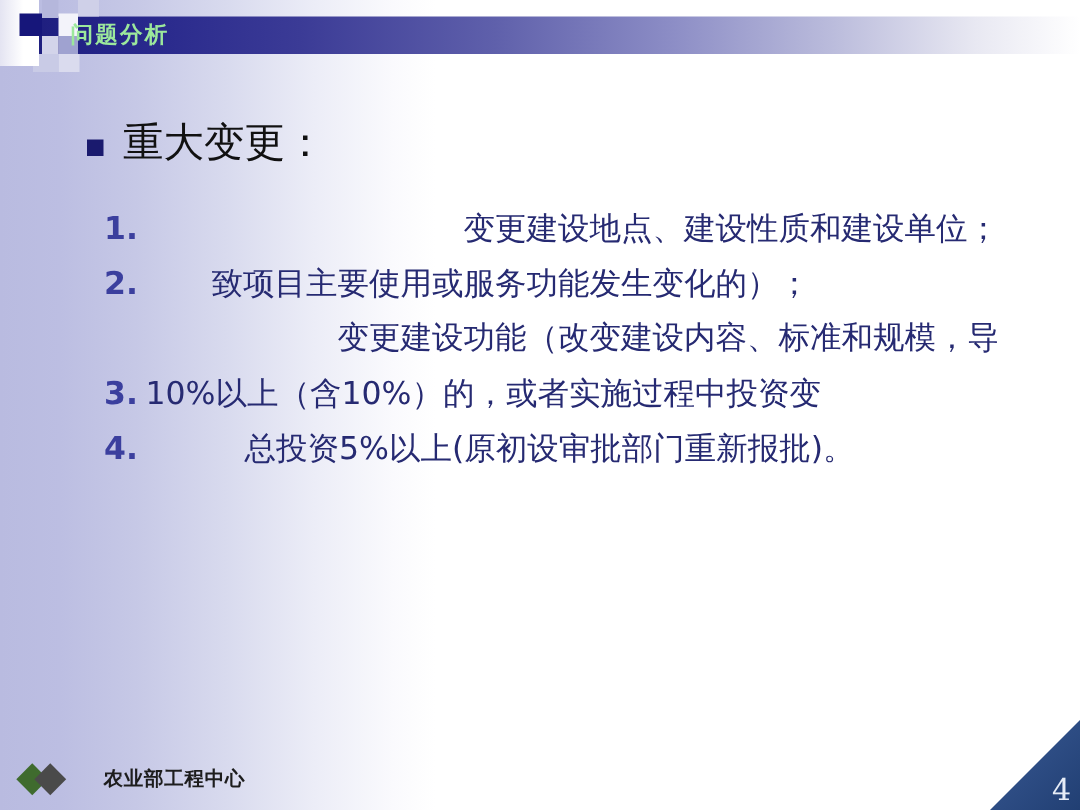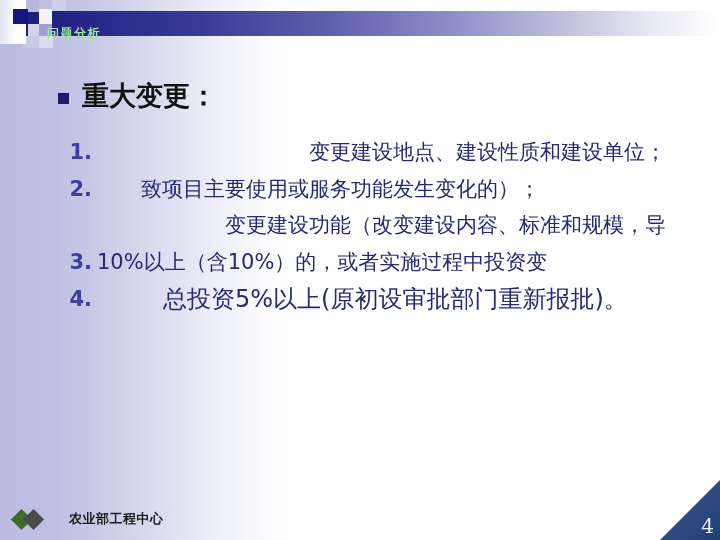--- a/index.html
+++ b/index.html
@@ -49,24 +49,24 @@
         #3b3b96 200px,
         #5f60ab 330px,
         #8d8ec6 450px,
         #bdbedd 560px,
         #e8e8f2 650px,
         #ffffff 720px);
   }
   #title-text {
     position: absolute;
     left: 47px;
-    top: 21px;
+    top: 11px;
     height: 25px;
     line-height: 25px;
-    font-size: 12px;
+    font-size: 15px;
     font-weight: bold;
     color: #9ce89c;
     letter-spacing: 1.5px;
     white-space: nowrap;
     z-index: 5;
   }
 
   
   .deco {
     position: absolute;
@@ -109,21 +109,21 @@
   #heading-bullet {
     width: 11px;
     height: 11px;
     background: #1a1a6e;
     margin-right: 13px;
     margin-top: 6px;
     flex: none;
   }
   #heading-text {
     font-size: 27px;
-    font-weight: bold;
+    font-weight: normal;
     color: #111111;
     line-height: 1.15;
     white-space: nowrap;
   }
 
   #list {
     position: absolute;
     left: 66px;
     top: 134px;
     width: 600px;
@@ -147,21 +147,21 @@
     font-size: 21px;
     color: #262a72;
     line-height: 36px;
     flex: 1;
   }
   .li-line { display: block; white-space: nowrap; }
   .ind-1 { padding-left: 0px; text-align: right; }
   .ind-2 { padding-left: 44px; }
   .ind-3 { padding-left: 0px; }
   .ind-4 { padding-left: 66px; }
-  .li-small { font-size: 24px; }
+  .li-small { font-size: 21px; }
 
   
   #footer-logo {
     position: absolute;
     left: 14px;
     top: 510px;
     display: flex;
     align-items: center;
   }
   .diamond {

